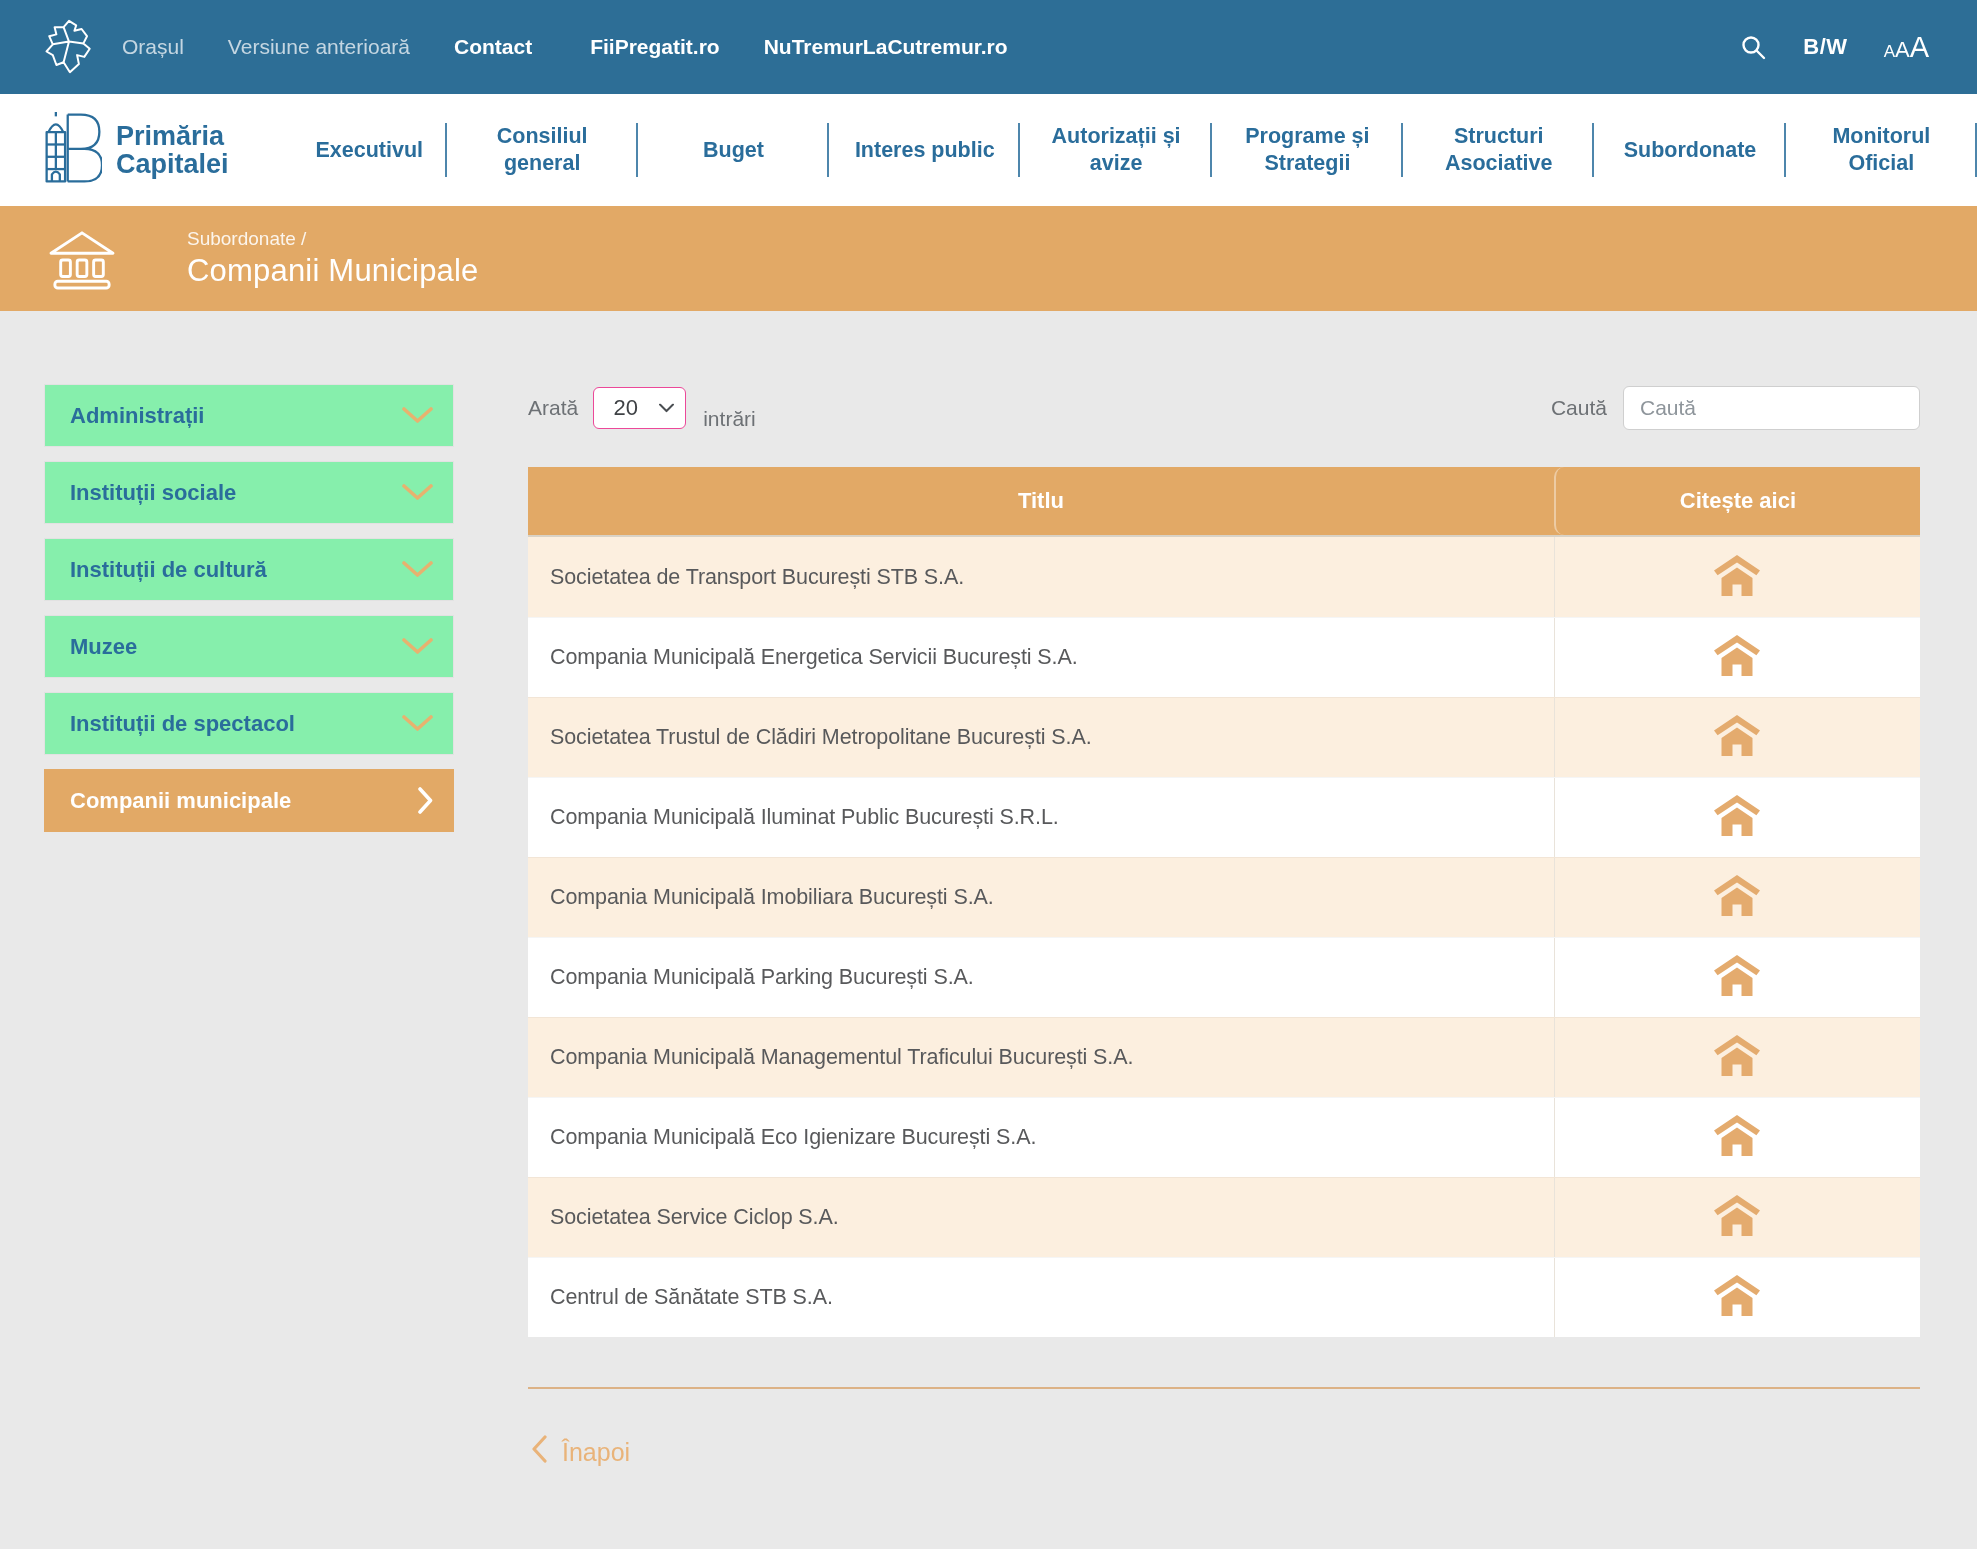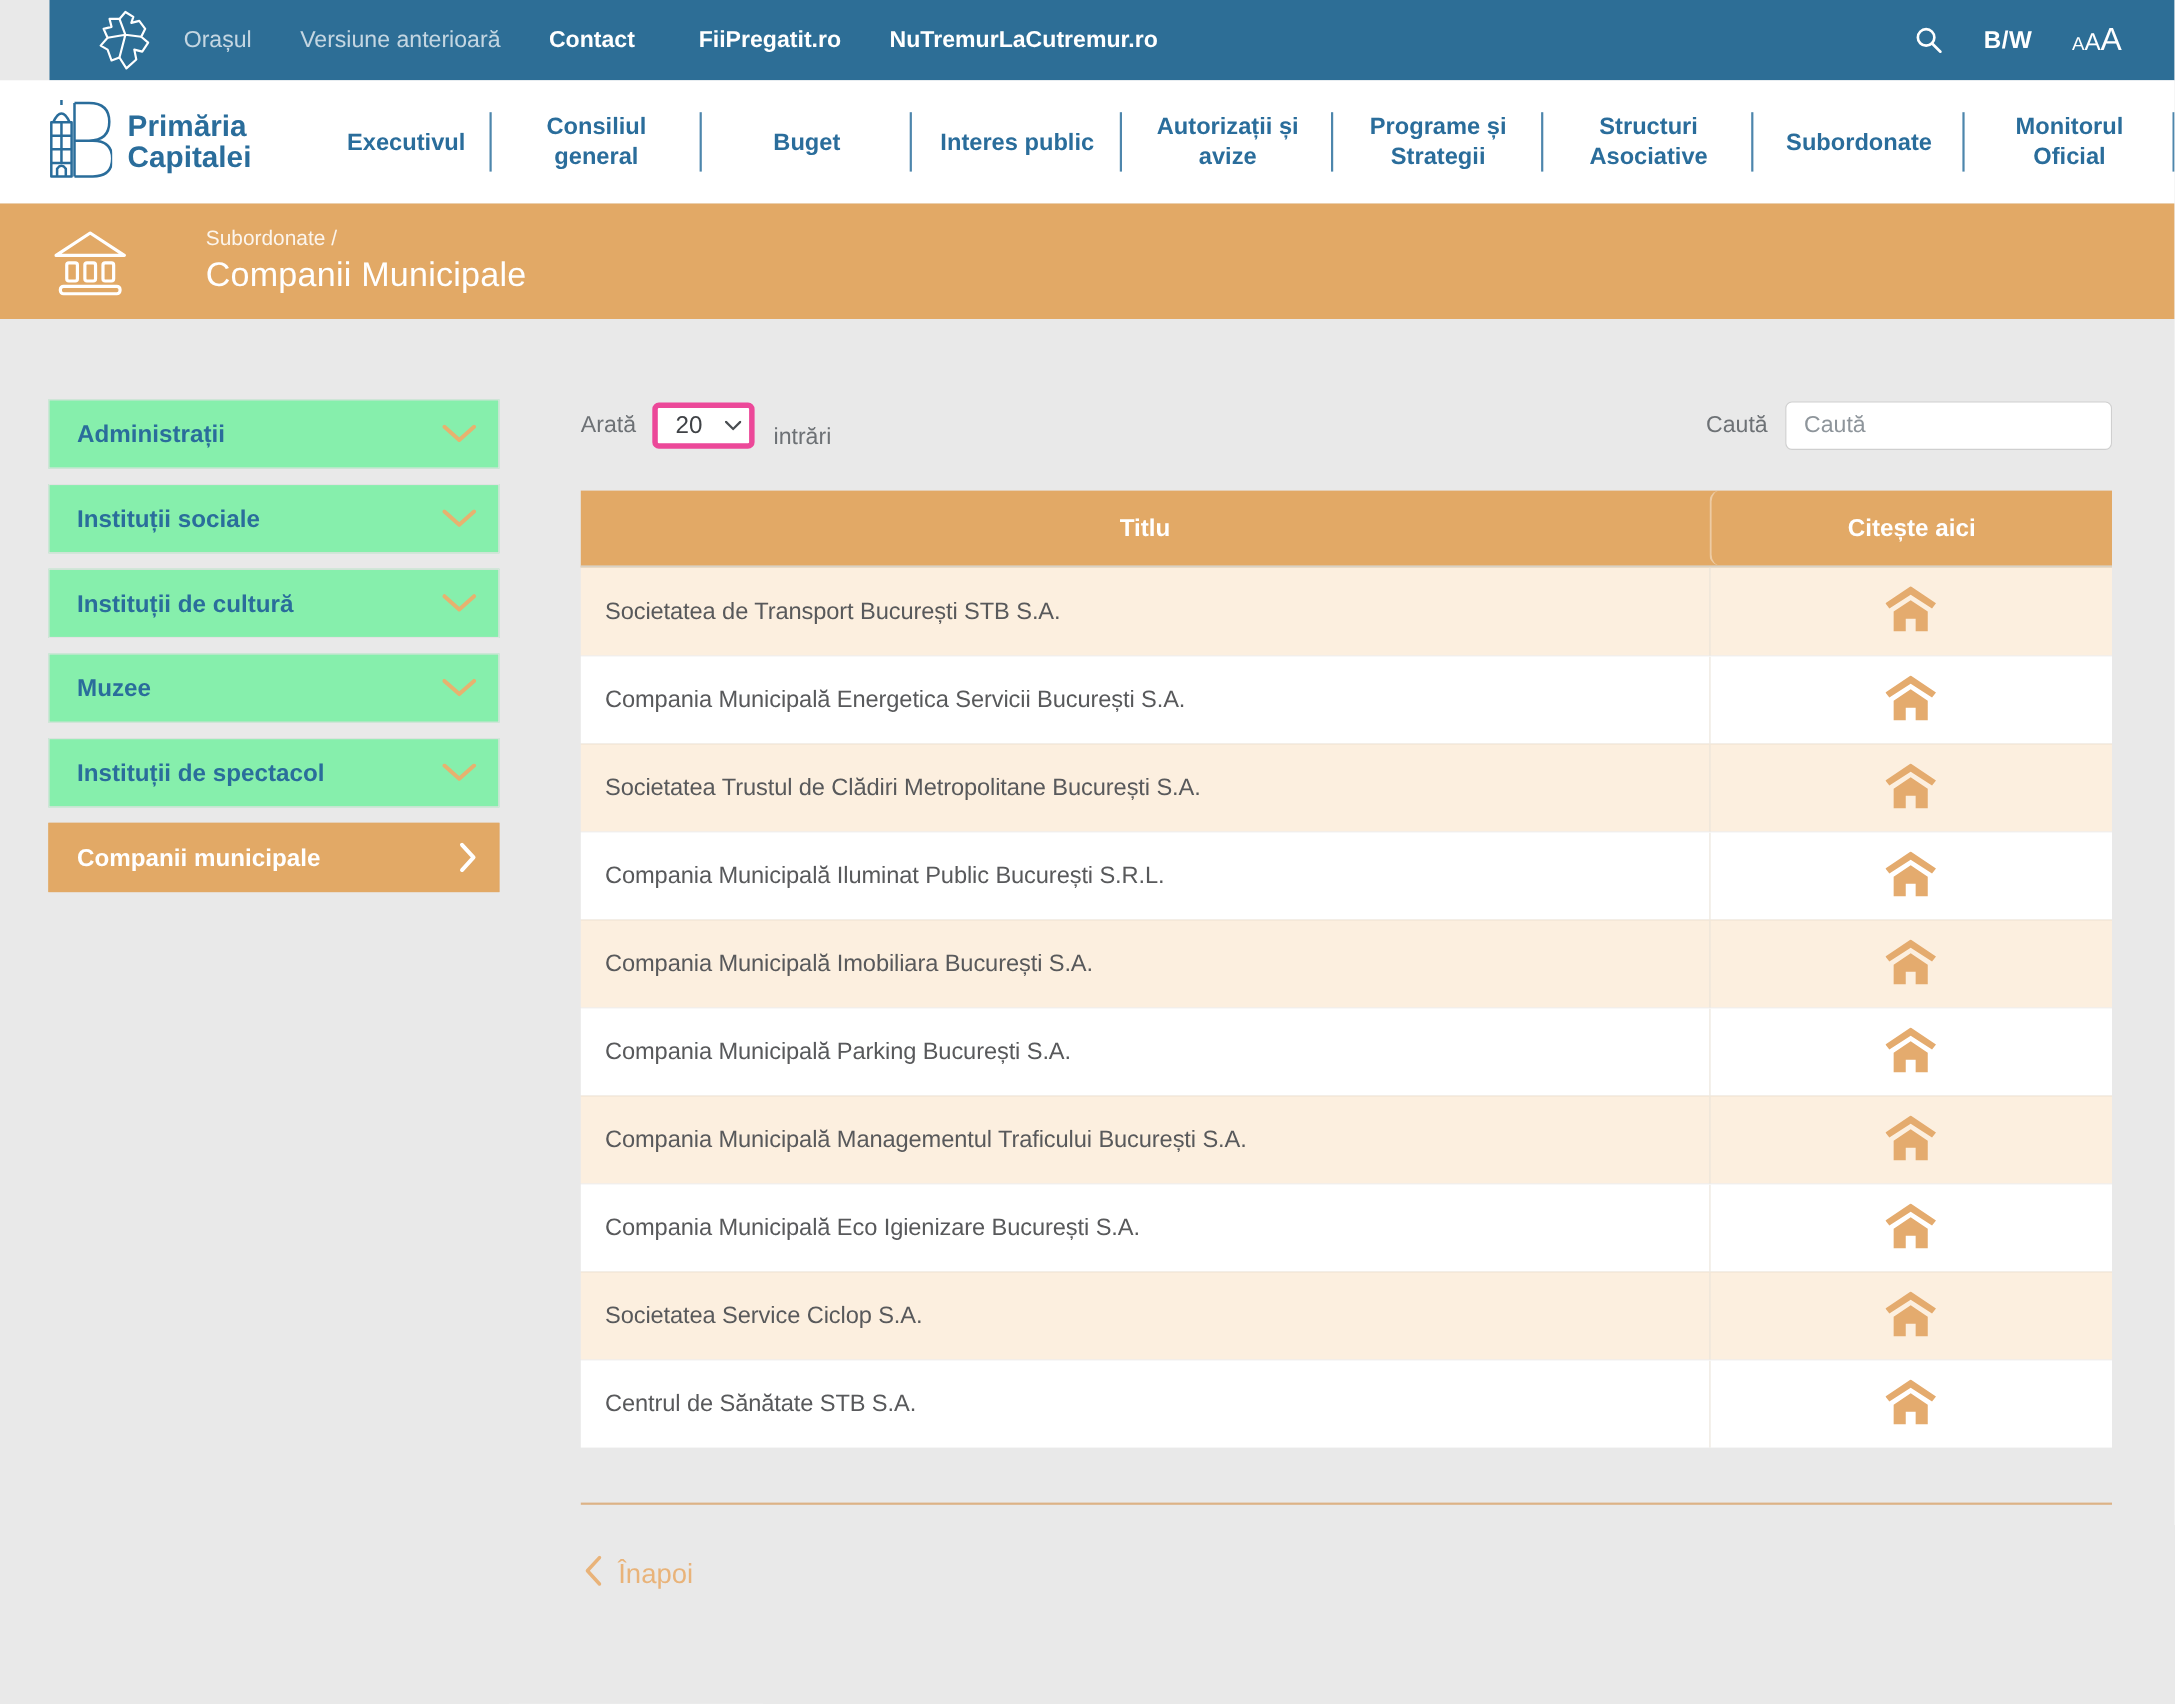--- a/index.html
+++ b/index.html
@@ -1,21 +1,21 @@
 <!DOCTYPE html>
 <html style="--topbar-blue: #2d6e96; --brand-blue: #2a6d9b; --accent-orange: #e2a966; --icon-orange: #e4ab6e; --row-alt: #fcefdf; --page-bg: #e9e9e9;"><head>
 <meta charset="utf-8">
 <style>
   * { box-sizing: border-box; margin: 0; padding: 0; }
   html { background:#fff; }
   body { font-family: "Liberation Sans", sans-serif; }
   .page { width:1977px; height:1549px; background:var(--page-bg,#e9e9e9); overflow:hidden; position:relative; }
 
   
-  .topbar { height:73px; background:var(--topbar-blue,#2d6e96); display:flex; align-items:center; padding:0 48px 0 42px;margin-left:45px; }
+  .topbar { height:94px; background:var(--topbar-blue,#2d6e96); display:flex; align-items:center; padding:0 48px 0 42px; }
   .map-icon svg{ display:block; }
   .top-links { display:flex; align-items:center; gap:44px; margin-left:26px; font-size:21px; color:#fff; }
   .top-links a { text-decoration:none; color:#fff; cursor:pointer; white-space:nowrap; }
   .top-links a.muted { color:rgba(255,255,255,.72); }
   .top-links a.strong { font-weight:700; }
   .top-links a.ext { margin-left:14px; }
   .top-right { margin-left:auto; display:flex; align-items:center; gap:36px; }
   .search-btn { cursor:pointer; display:flex; }
   .bw { color:#fff; font-weight:700; font-size:22px; letter-spacing:.5px; cursor:pointer; }
   .fontsizes { color:#fff; display:flex; align-items:baseline; cursor:pointer; }
@@ -50,22 +50,22 @@
   .side-item .chev { margin-left:auto; display:flex; }
   .side-item .chev-right { display:none; }
   .side-item.active { background:var(--accent-orange,#e2a966); border-color:var(--accent-orange,#e2a966); }
   .side-item.active .side-label { color:#fff; }
   .side-item.active .chev-right { display:flex; margin-left:auto; }
 
   
   .content { flex:1; }
   .controls { display:flex; align-items:center; margin:0 0 36px; color:#6d7175; font-size:21px; }
   .select-wrap { position:relative; margin:0 15px; }
-  .select-wrap select { appearance:none; -webkit-appearance:none; width:93px; height:42px; border:5px solid #ec4899;
-    border-radius:6px; background:#fff; font-size:22px; color:#3f4246; padding:0 28px 0 16px; 
+  .select-wrap select { appearance:none; -webkit-appearance:none; width:93px; height:42px; border:1px solid #ec4899;
+    border-radius:6px; background:#fff; font-size:22px; color:#3f4246; padding:0 28px 0 0; text-align:center;
     font-family:"Liberation Sans",sans-serif; cursor:pointer; }
   .sel-chev { position:absolute; right:12px; top:50%; transform:translateY(-50%); pointer-events:none; display:flex; }
   .entries-label { margin-left:2px;margin-top:23px; }
   .search-group { margin-left:auto; display:flex; align-items:center; gap:16px; }
   .search-group input { width:297px; height:44px; border:1px solid #cfcfcf; border-radius:6px; padding:0 16px;
     font-size:21px; color:#444; background:#fff; font-family:"Liberation Sans",sans-serif; }
   .search-group input::placeholder { color:#8e959b; }
 
   
   .thead { display:flex; height:70px; background:var(--accent-orange,#e2a966); border-bottom:2px solid #d9d2c6; }

